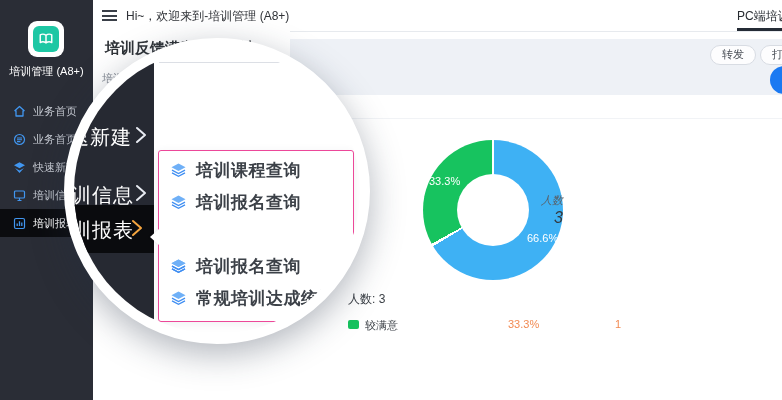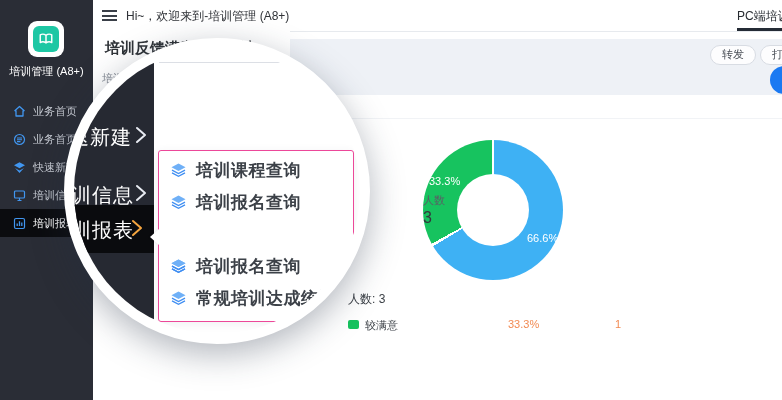--- a/index.html
+++ b/index.html
@@ -35,21 +35,21 @@
   
   .card{position:absolute;left:93px;top:95px;width:689px;height:305px;background:#fff;}
   .card-line{position:absolute;left:250px;top:23px;right:0;height:1px;background:#f1f3f6;}
   
   .donut{position:absolute;left:330px;top:45px;width:140px;height:140px;border-radius:50%;}
   .donut::after{content:"";position:absolute;left:34px;top:34px;width:72px;height:72px;border-radius:50%;background:#fff;}
   .donut-label{position:absolute;font-size:11px;color:#fff;z-index:2;}
   .dl-green{left:6px;top:35px;}
   .dl-blue{left:104px;top:92px;}
   .donut-center{position:absolute;left:0;top:0;width:140px;height:140px;z-index:3;
-                display:flex;flex-direction:column;align-items:flex-start;justify-content:center;}
+                display:flex;flex-direction:column;align-items:flex-end;justify-content:center;font-style:italic;}
   .dc-label{font-size:11px;color:#5a5f66;}
   .dc-value{font-size:16px;color:#33373c;margin-top:1px;}
   
   .legend{position:absolute;left:255px;top:196px;width:380px;}
   .legend-header{font-size:12px;color:#3a3f45;}
   .legend-row{position:relative;height:26px;margin-top:9px;}
   .legend-sq{position:absolute;left:0;top:3px;width:11px;height:9px;border-radius:2px;}
   .legend-label{position:absolute;left:17px;top:1px;font-size:11px;color:#3a3f45;}
   .legend-pct{position:absolute;left:160px;top:1px;font-size:11px;color:#f28a52;}
   .legend-count{position:absolute;left:245px;top:1px;width:28px;text-align:right;font-size:11px;color:#f28a52;}

